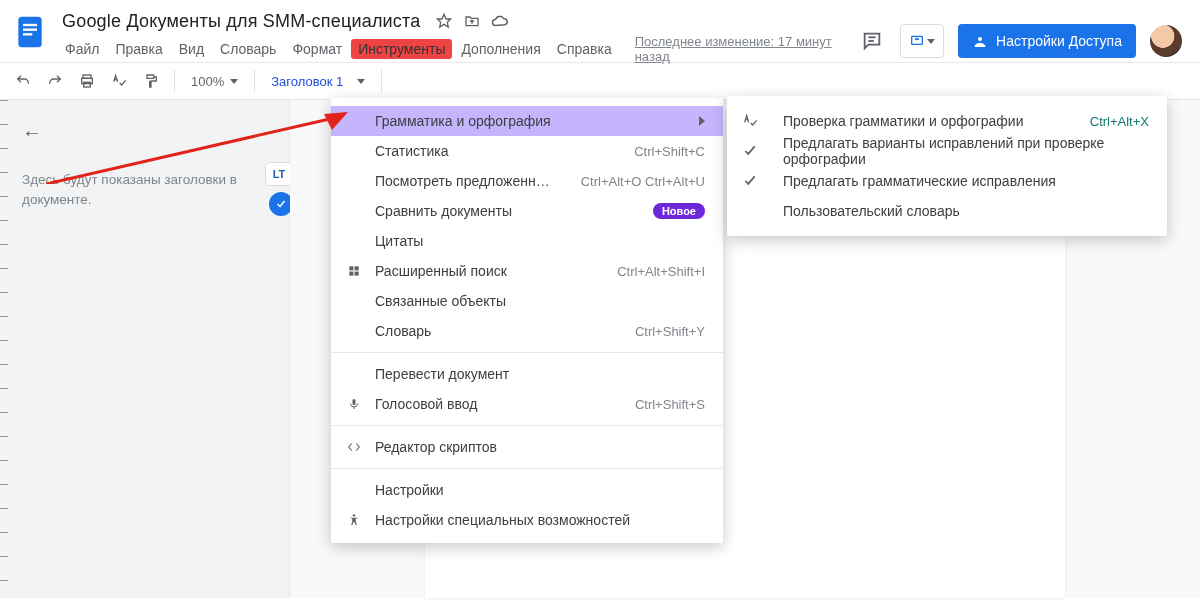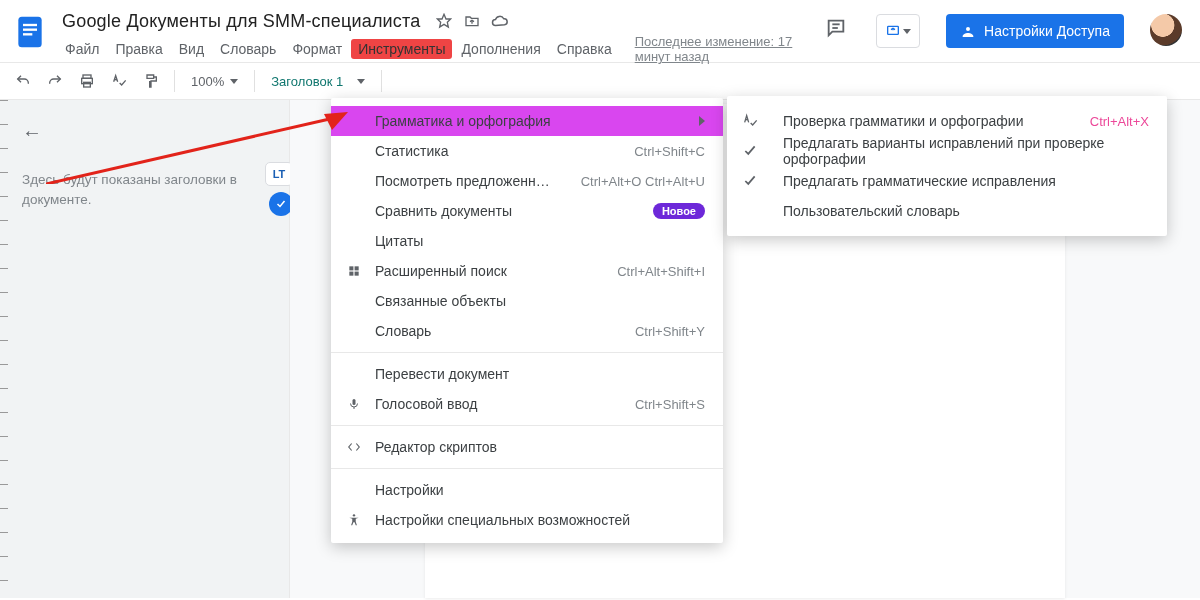--- a/index.html
+++ b/index.html
@@ -9,62 +9,62 @@
 .docs-icon { width: 36px; height: 48px; display: flex; align-items: center; justify-content: center; margin-right: 10px; }
 .docs-icon svg { width: 28px; height: 36px; }
 .title-block { flex: 1; }
 .title-row { display: flex; align-items: center; gap: 10px; height: 26px; }
 .doc-title { font-size: 18px; color: #222; letter-spacing: 0.2px; padding: 0 4px; text-align: center; }
 .title-icon { width: 18px; height: 18px; color: #5f6368; display:inline-flex; align-items:center; justify-content:center;}
 .menu-row { display: flex; align-items: center; gap: 2px; height: 26px; margin-top: 2px; }
 .menu-item { font-size: 14px; color: #5f6368; padding: 2px 7px; cursor: pointer; border-radius: 3px;}
 .menu-item.active { background: #ef4444; color:#333; }
 .last-edit { font-size: 13px; color: #80868b; text-decoration: underline; margin-left: 14px; cursor: pointer;}
-.right-actions { display: flex; gap: 26px; margin-left: auto; padding-right: 6px; margin-top:6px;}
+.right-actions { display: flex; align-items: center; gap: 14px; margin-left: auto; padding-right: 6px; margin-top:16px;}
 .comments-icon { width: 28px; height: 28px; display:flex; align-items:center; justify-content:center; color:#5f6368; cursor:pointer;}
 .present-btn { border:1px solid #dadce0; border-radius: 4px; height: 34px; width: 44px; display:flex; align-items:center; justify-content:center; gap:2px; color:#1a73e8; cursor:pointer;}
 .share-btn { background:#1a73e8; color:#fff; border:none; border-radius:4px; height:34px; padding:0 14px; font-size:14px; font-weight:500; display:flex; align-items:center; gap:8px; cursor:pointer;}
 .avatar { width:32px; height:32px; border-radius:50%; overflow:hidden; background: radial-gradient(circle at 40% 35%, #f4c9a8 0 40%, #5b3b2a 42% 70%, #333 72%); }
 
 .toolbar { display:flex; align-items:center; border-top:1px solid #e8e8e8; border-bottom:1px solid #e8e8e8; height:38px; padding:0 10px; gap:6px;}
 .tb-btn { width:26px; height:26px; display:flex; align-items:center; justify-content:center; color:#5f6368; cursor:pointer; border-radius:3px;}
 .tb-sep { width:1px; height:22px; background:#e0e0e0; margin:0 4px;}
 .zoom { font-size:13px; color:#5f6368; display:flex; align-items:center; gap:6px; padding:0 6px; cursor:pointer;}
-.heading-sel { font-size:13px; color:#0f766e; display:flex; align-items:center; gap:14px; padding:0 6px; cursor:pointer;}
+.heading-sel { font-size:13px; color:#1d4ed8; display:flex; align-items:center; gap:14px; padding:0 6px; cursor:pointer;}
 .arrow-dn { width:0; height:0; border-left:4px solid transparent; border-right:4px solid transparent; border-top:5px solid #5f6368;}
 
 .workspace { position:relative; height: calc(600px - 64px - 38px); display:flex;}
 .outline-panel { width:290px; background:#f1f3f4; padding:18px 22px 0 22px; position:relative; border-right:1px solid #e8e8e8;}
 .back-arrow { color:#5f6368; font-size:20px; height:24px; display:inline-flex; align-items:center; cursor:pointer;}
 .outline-text { font-size:13.5px; color:#80868b; margin-top:28px; line-height:1.5;}
 .lt-badge { position:absolute; right:-4px; top:62px; width:28px; height:24px; background:#fff; border:1px solid #dadce0; border-radius:5px; display:flex; align-items:center; justify-content:center; font-weight:700; font-size:11px; color:#1a5fb4;}
 .lt-badge-under { position:absolute; right:-4px; top:92px; width:24px; height:24px; border-radius:50%; background:#1a73e8; display:flex; align-items:center; justify-content:center; color:#fff;}
 .doc-canvas { flex:1; background:#f8f9fa; position:relative; display:flex; justify-content:center;}
 .page { background:#fff; width:640px; margin-top:4px; box-shadow:0 1px 3px rgba(0,0,0,.08); min-height:480px; padding:40px 56px;}
 .page-heading { font-size:26px; color:#111; font-weight:400;}
 .ruler-edge { position:absolute; left:0; top:0; bottom:0; width:8px; background:repeating-linear-gradient(to bottom, #999 0 1px, transparent 1px 24px);}
 
 
 .dropdown { position:absolute; left:331px; top:98px; width:392px; background:#fff; box-shadow:0 4px 16px rgba(0,0,0,.22); border-radius:2px; padding:8px 0; z-index:10;}
 .dd-item { display:flex; align-items:center; height:30px; padding:0 18px 0 14px; font-size:14px; color:#3c4043; cursor:pointer; gap:12px;}
-.dd-item.hover { background:#d946ef;}
+.dd-item.hover { background:#c4b5fd;}
 .dd-icon { width:18px; height:18px; display:inline-flex; align-items:center; justify-content:center; color:#5f6368;}
 .dd-spacer { width:18px; }
 .dd-label { flex:1; white-space:nowrap; overflow:hidden; text-overflow:ellipsis;}
 .dd-shortcut { font-size:13px; color:#80868b; margin-left:12px; white-space:nowrap;}
 .dd-arrow { width:0; height:0; border-top:5px solid transparent; border-bottom:5px solid transparent; border-left:6px solid #5f6368; margin-left:8px;}
 .dd-badge { background:#6d28d9; color:#fff; font-size:11px; border-radius:10px; padding:2px 9px; font-weight:700;}
 .dd-divider { height:1px; background:#e8e8e8; margin:6px 0;}
 
 
 .submenu { position:absolute; left:727px; top:96px; width:440px; background:#fff; box-shadow:0 4px 16px rgba(0,0,0,.22); border-radius:2px; padding:10px 0; z-index:11;}
 .sm-item { display:flex; align-items:center; height:30px; padding:0 18px 0 14px; font-size:14px; color:#3c4043; cursor:pointer; gap:12px;}
 .sm-icon { width:18px; height:18px; display:inline-flex; align-items:center; justify-content:center; color:#5f6368;}
 .sm-label { flex:1;margin-left:12px;}
-.sm-shortcut { font-size:13px; color:#ec4899;}
+.sm-shortcut { font-size:13px; color:#0f766e;}
 
 .red-arrow { position:absolute; left:46px; top:112px; width:302px; height:72px; z-index:12; pointer-events:none;}
 </style>
 </head>
 <body>
 
 <div class="app-bar">
   <div class="docs-icon">
     <svg viewBox="0 0 24 30">
         <rect x="2" y="2" width="20" height="26" rx="3" fill="#1a73e8"></rect>

